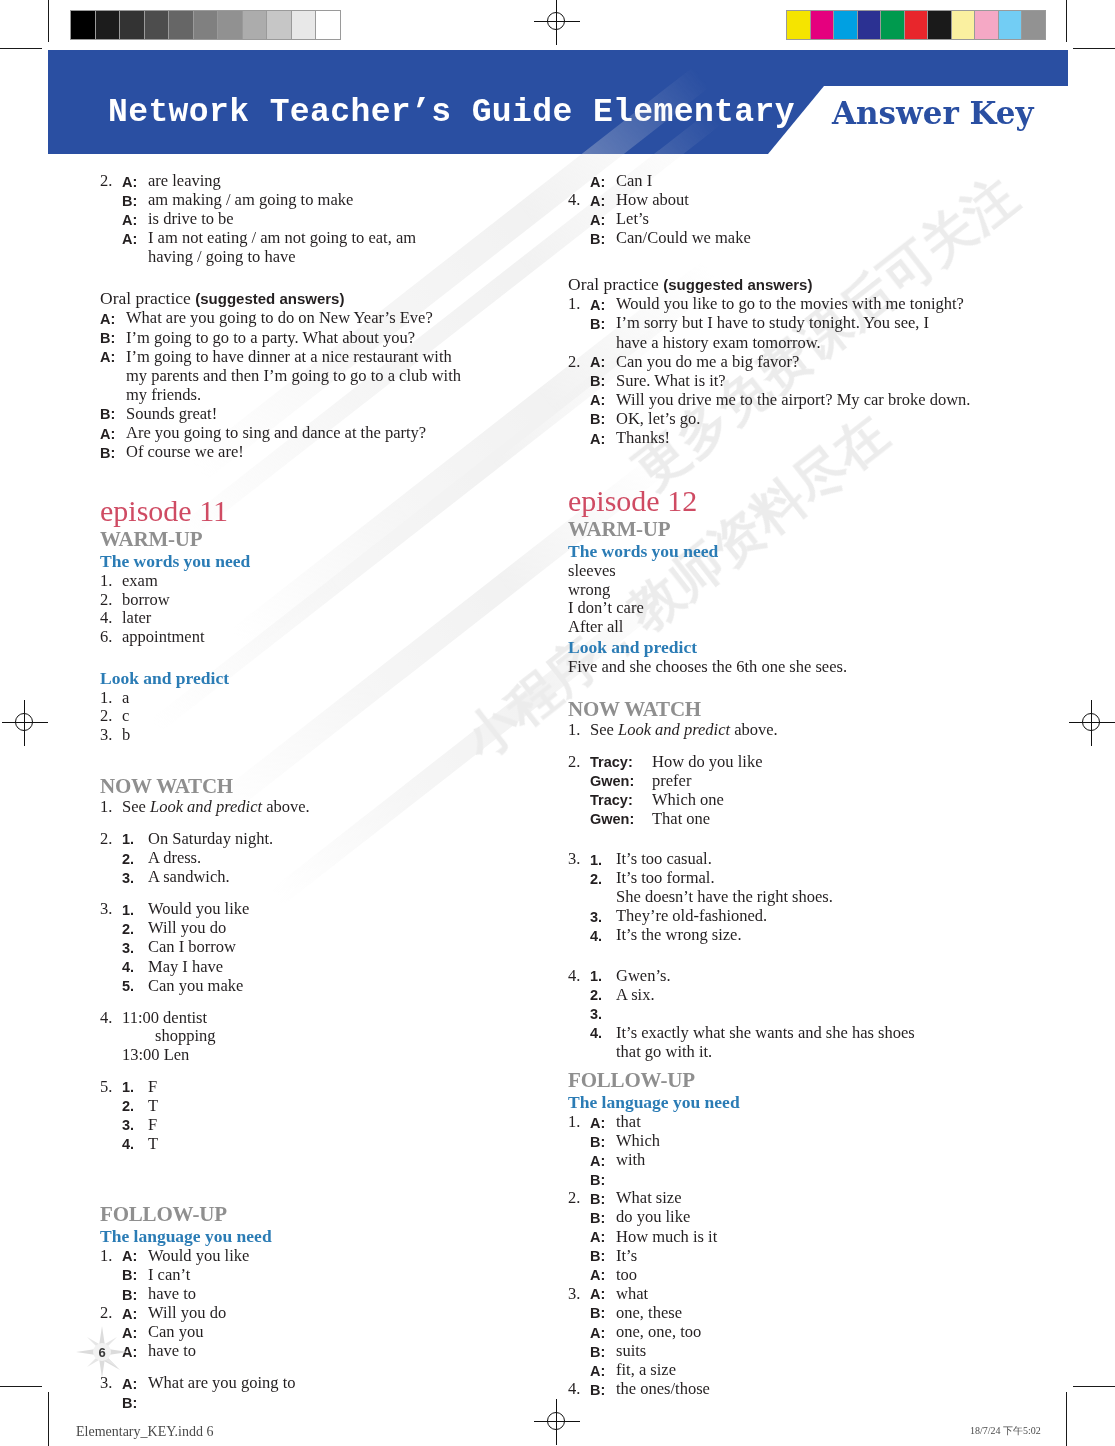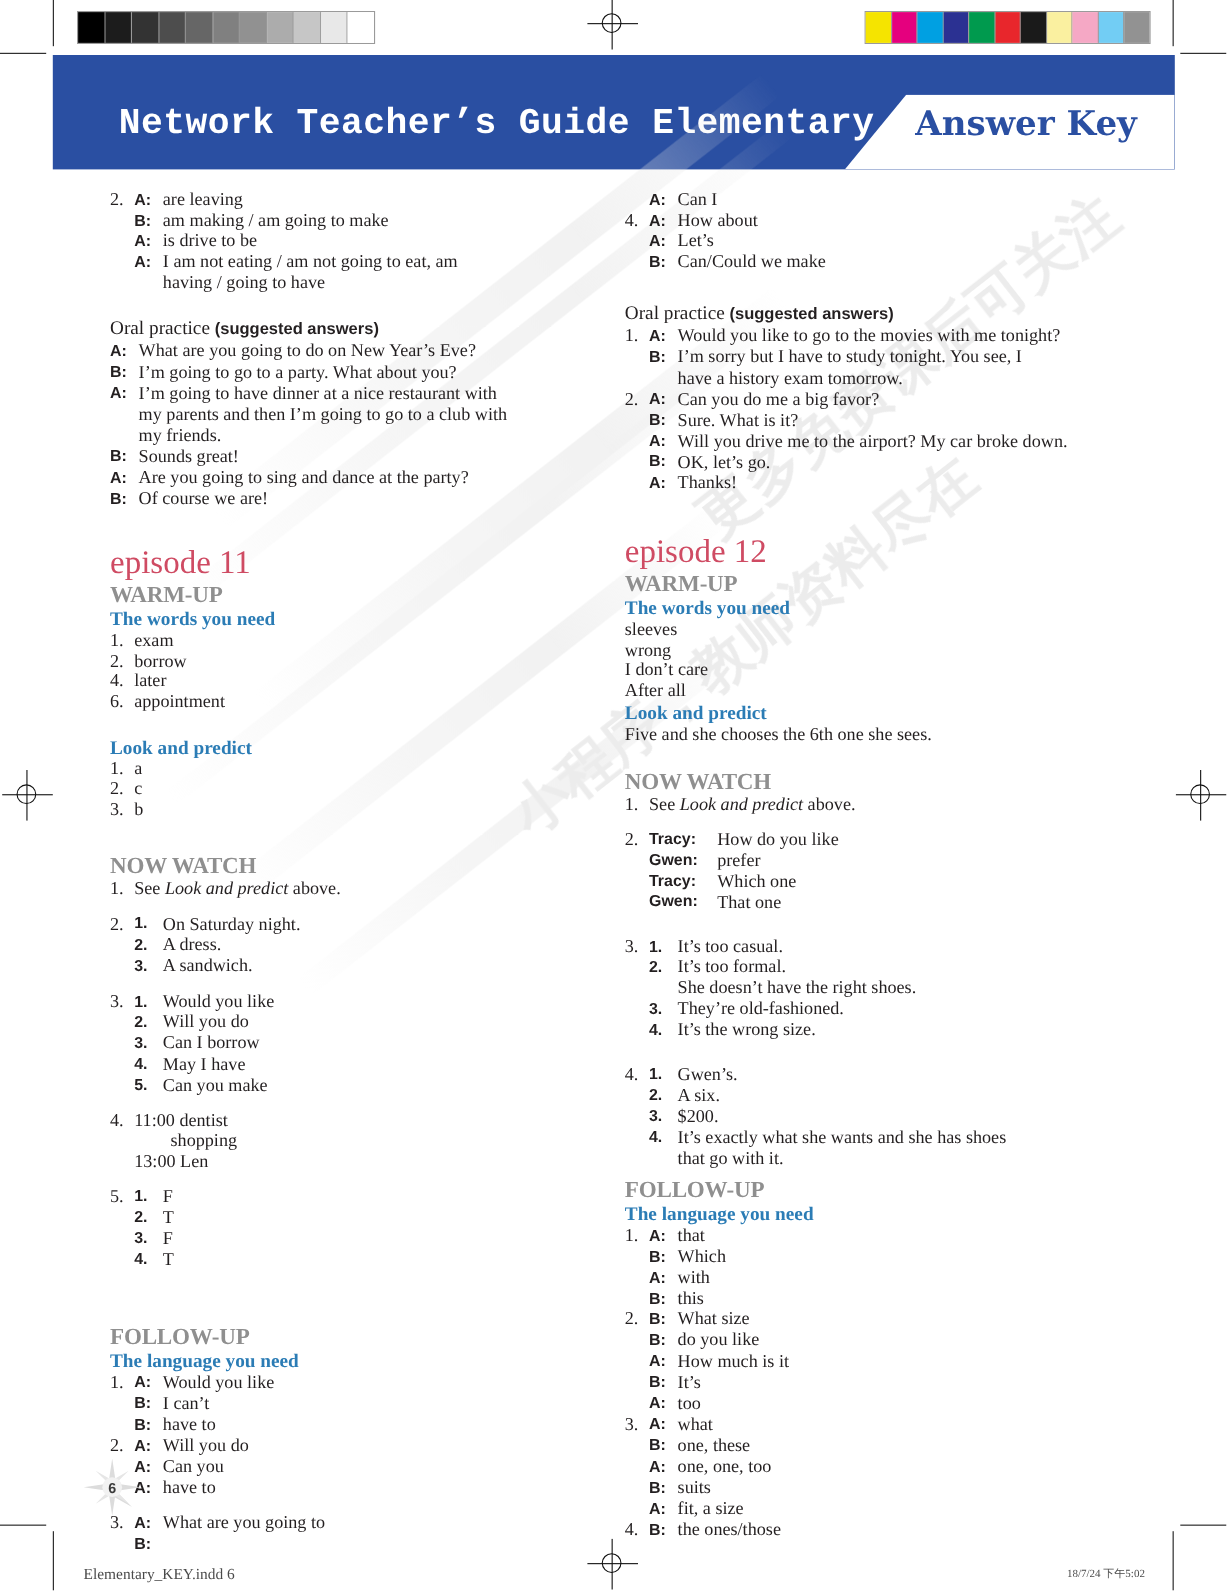--- a/index.html
+++ b/index.html
@@ -625,21 +625,20 @@
         <span class="txt">Gwen’s.</span>
       </div>
       <div class="line">
         <span class="num blank">4.</span>
         <span class="sub">2.</span>
         <span class="txt">A six.</span>
       </div>
       <div class="line">
         <span class="num blank">4.</span>
         <span class="sub">3.</span>
-        <span class="txt">$200.</span>
       </div>
       <div class="line">
         <span class="num blank">4.</span>
         <span class="sub">4.</span>
         <span class="txt">It’s exactly what she wants and she has shoes</span>
       </div>
       <div class="line">
         <span class="num blank">4.</span>
         <span class="sub blank">4.</span>
         <span class="txt">that go with it.</span>
@@ -663,21 +662,20 @@
         <span class="txt">Which</span>
       </div>
       <div class="line">
         <span class="num blank">1.</span>
         <span class="spk">A:</span>
         <span class="txt">with</span>
       </div>
       <div class="line">
         <span class="num blank">1.</span>
         <span class="spk">B:</span>
-        <span class="txt">this</span>
       </div>
     </div>
 
     <div>
       <div class="line">
         <span class="num">2.</span>
         <span class="spk">B:</span>
         <span class="txt">What size</span>
       </div>
       <div class="line">

